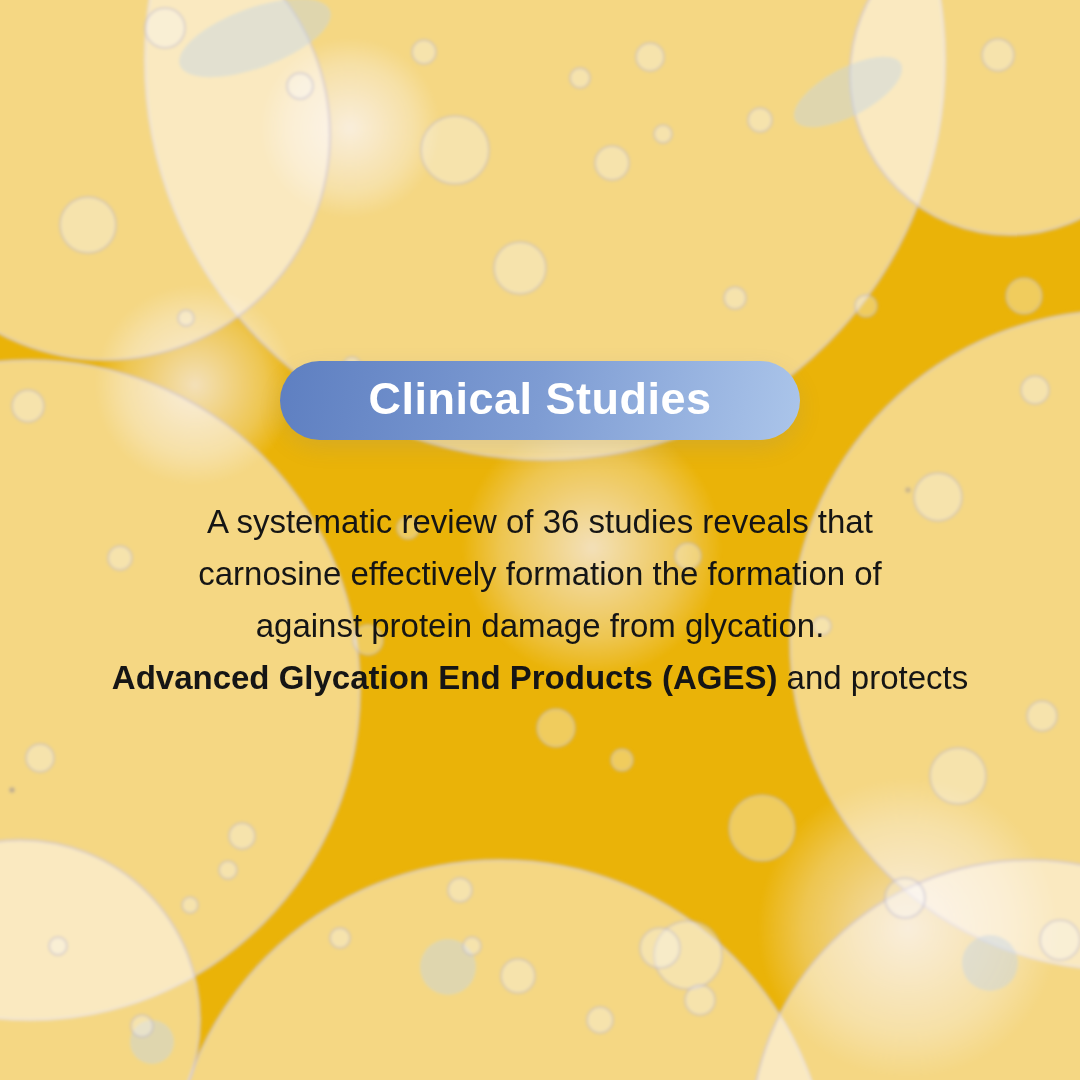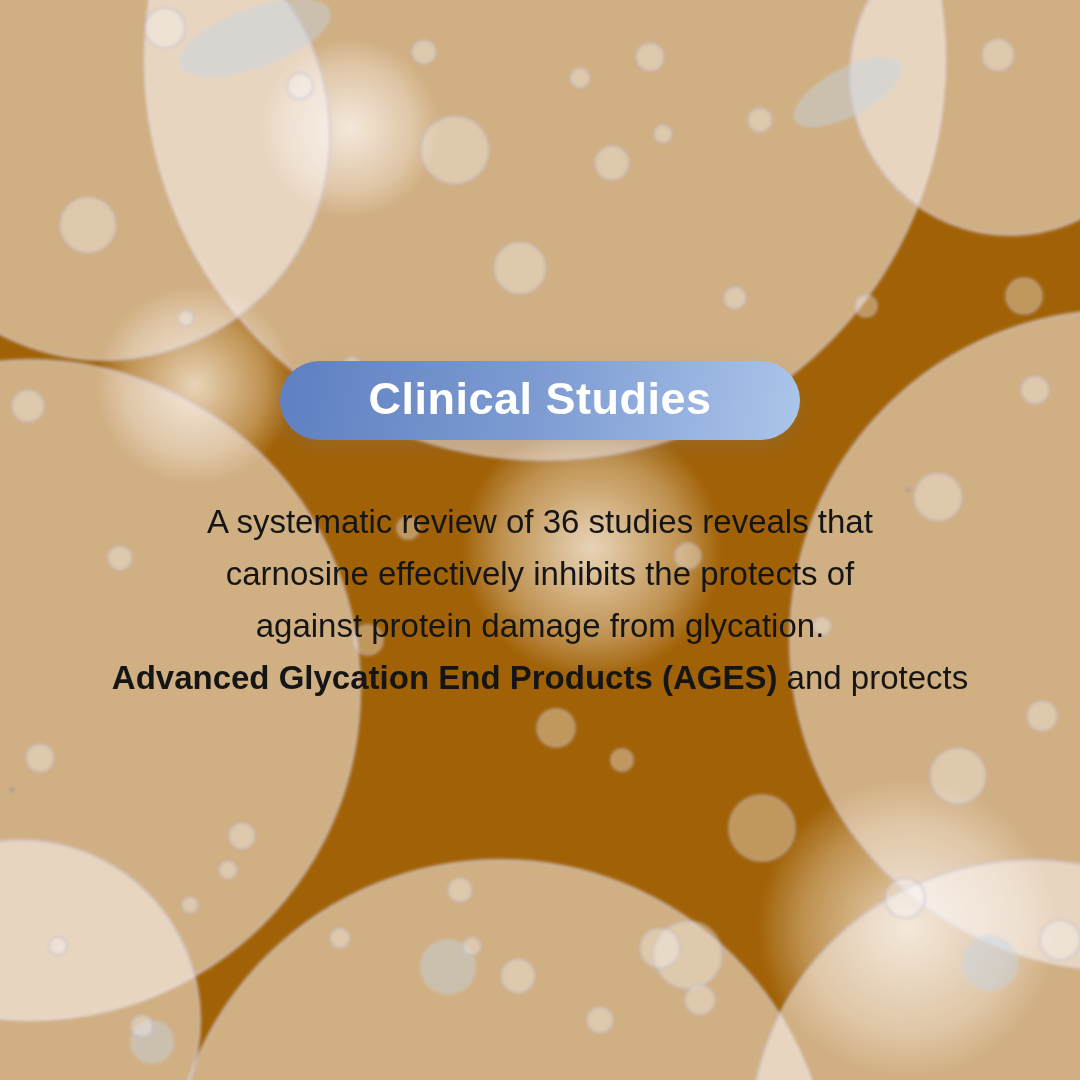--- a/index.html
+++ b/index.html
@@ -54,21 +54,21 @@
   .line {
     white-space: nowrap;
   }
   .seg-bold {
     font-weight: 700;
   }
 </style>
 </head>
 <body>
 
-<div class="canvas" style="background-color: #a16207;">
+<div class="canvas" style="background-color: #eab308;">
 
   <svg class="bg" viewBox="0 0 1080 1080" aria-hidden="true">
     <defs>
       <filter id="soft" x="-20%" y="-20%" width="140%" height="140%">
         <feGaussianBlur stdDeviation="1.8"></feGaussianBlur>
       </filter>
       <radialGradient id="peach">
         <stop offset="0%" stop-color="#f5e8d7" stop-opacity="0.85"></stop>
         <stop offset="70%" stop-color="#f5e8d7" stop-opacity="0.35"></stop>
         <stop offset="100%" stop-color="#f5e8d7" stop-opacity="0"></stop>
@@ -157,21 +157,21 @@
 
   <div class="badge" style="background: linear-gradient(100deg, rgb(94, 127, 193) 0%, rgb(126, 156, 211) 50%, rgb(171, 197, 234) 100%); color: rgb(255, 255, 255);">
     <span class="badge-label">Clinical Studies</span>
   </div>
 
   <div class="paragraph" style="color: rgb(21, 21, 21);">
     <div class="line">
       <span>A systematic review of 36 studies reveals that</span>
     </div>
     <div class="line">
-      <span>carnosine effectively inhibits the protects of</span>
+      <span>carnosine effectively formation the formation of</span>
     </div>
     <div class="line">
       <span>against protein damage from glycation.</span>
     </div>
     <div class="line">
       <span class="seg-bold">Advanced Glycation End Products (AGES)</span><span> and protects</span>
     </div>
   </div>
 
 </div>

